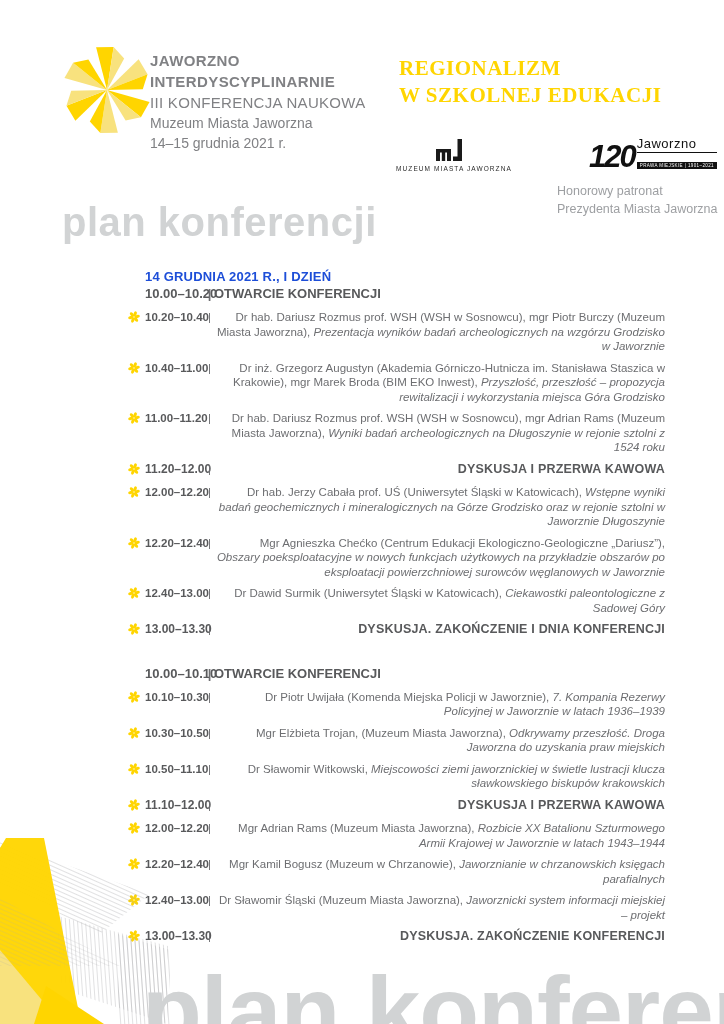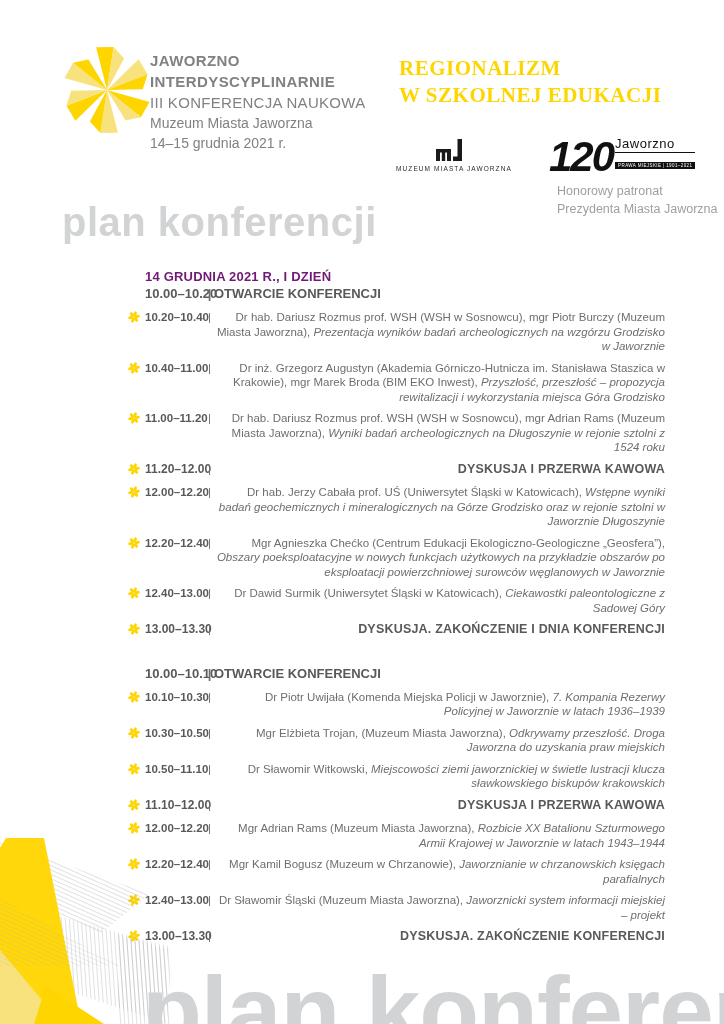--- a/index.html
+++ b/index.html
@@ -18,34 +18,34 @@
   .conf-title {
     position:absolute; left:399px; top:55px;
     color:#FFD500; font-weight:bold; font-size:21px; line-height:27px; letter-spacing:.5px;font-family:Liberation Serif, serif;
   }
   
   .museum-logo { position:absolute; left:396px; top:138px; width:110px; text-align:center; color:#2b2b2b; }
   .museum-logo svg { display:block; margin:0 auto 3px auto; }
   .museum-caption { font-size:6.5px; letter-spacing:1.1px; color:#2b2b2b; white-space:nowrap; }
   .logo120 { position:absolute; left:549px; top:136px; color:#111; }
   .l120-row { display:flex; align-items:flex-end; }
-  .l120-num { font-size:42px; font-weight:bold; font-style:italic; line-height:28px; letter-spacing:-2px; }
+  .l120-num { font-size:31px; font-weight:bold; font-style:italic; line-height:28px; letter-spacing:-2px;margin-left:40px; }
   .l120-right { margin-left:2px; }
   .l120-name { display:block; font-size:13px; letter-spacing:.5px; border-bottom:1.5px solid #111; padding-bottom:1px; }
   .l120-bar { display:inline-block; background:#111; color:#fff; font-size:4.5px; letter-spacing:.4px; padding:1px 3px; margin-top:1px; white-space:nowrap; }
   .patronage { position:absolute; left:557px; top:182px; color:#9D9FA2; font-size:12.5px; line-height:18px; }
   
   .plan-heading {
     position:absolute; left:62px; top:200px;
     color:#D1D3D4; font-weight:bold; font-size:40px; letter-spacing:.5px;
   }
   
   .schedule { position:absolute; left:128px; top:268px; width:537px; color:#6D6E71; }
   .day { margin-bottom:28px; }
-  .day-title { margin-left:17px; font-weight:bold; font-size:13px; line-height:17px; color:#701a75; letter-spacing:.2px; }
+  .day-title { margin-left:17px; font-weight:bold; font-size:13px; line-height:17px; color:#1d4ed8; letter-spacing:.2px; }
   .day-open { margin-left:17px; display:grid; grid-template-columns:60px 9px 1fr; font-weight:bold; font-size:13px; line-height:17px; color:#58595B; margin-bottom:8px; }
   .row { display:grid; grid-template-columns:17px 60px 9px 1fr; margin-bottom:7px; font-size:11.5px; line-height:14.5px; }
   .flake { padding-top:1px; }
   .flake svg { display:block; }
   .time { font-weight:bold; color:#58595B; white-space:nowrap; }
   .sep { color:#6D6E71; text-align:center; }
   .desc { color:#6D6E71;text-align:right; }
   .paper-title { font-style:italic; }
   .row.emphasis { margin-bottom:9px; }
   .row.emphasis .desc { font-weight:bold; color:#58595B; font-size:12.5px; letter-spacing:.2px; }
@@ -310,21 +310,21 @@
                     <ellipse cx="12" cy="5.6" rx="3.1" ry="5.4"></ellipse>
                   </g>
           <g transform="rotate(320 12 12)">
                     <ellipse cx="12" cy="5.6" rx="3.1" ry="5.4"></ellipse>
                   </g>
         </g>
       </svg>
     </span>
     <span class="time">12.20–12.40</span>
     <span class="sep">|</span>
-    <span class="desc"><span class="speakers">Mgr Agnieszka Chećko (Centrum Edukacji Ekologiczno-Geologiczne „Geosfera”), </span><i class="paper-title">Obszary poeksploatacyjne w nowych funkcjach użytkowych na przykładzie obszarów po eksploatacji powierzchniowej surowców węglanowych w Jaworznie</i></span>
+    <span class="desc"><span class="speakers">Mgr Agnieszka Chećko (Centrum Edukacji Ekologiczno-Geologiczne „Dariusz”), </span><i class="paper-title">Obszary poeksploatacyjne w nowych funkcjach użytkowych na przykładzie obszarów po eksploatacji powierzchniowej surowców węglanowych w Jaworznie</i></span>
   </div>
 
   <div class="row">
     <span class="flake">
       <svg width="12" height="12" viewBox="0 0 24 24">
         <g fill="#FFD500">
           <g transform="rotate(20 12 12)">
                     <ellipse cx="12" cy="5.6" rx="3.1" ry="5.4"></ellipse>
                   </g>
           <g transform="rotate(80 12 12)">

